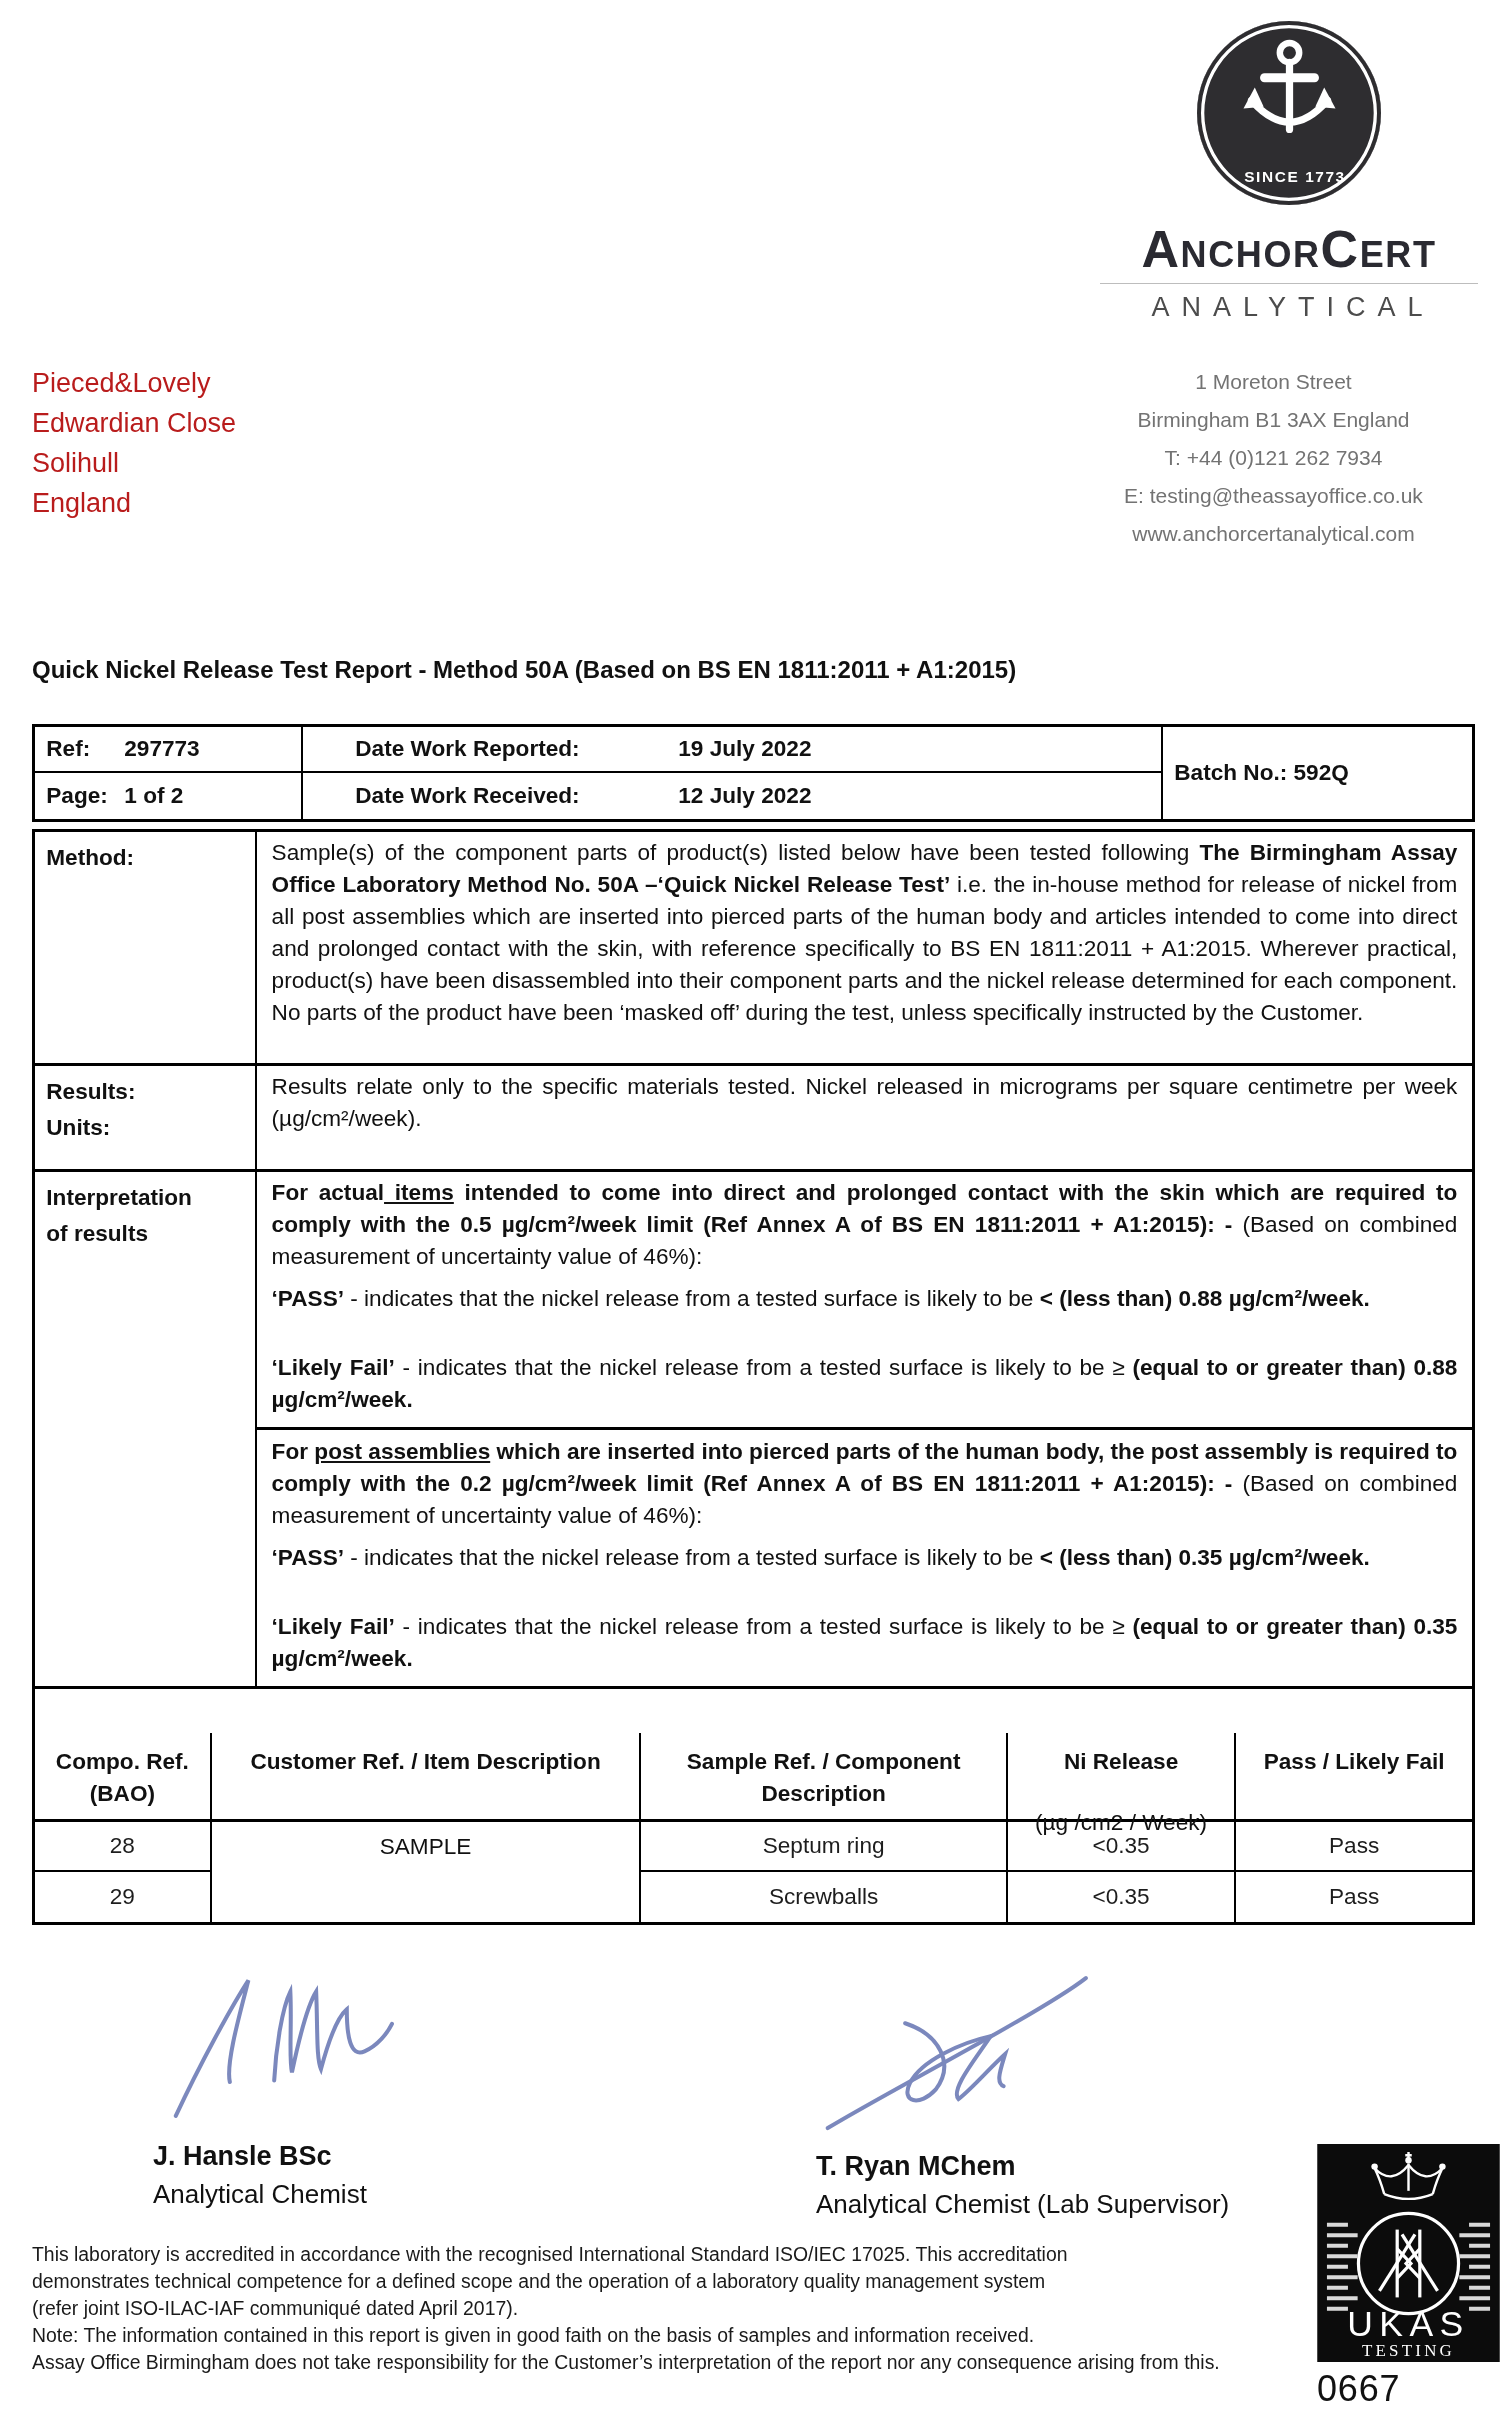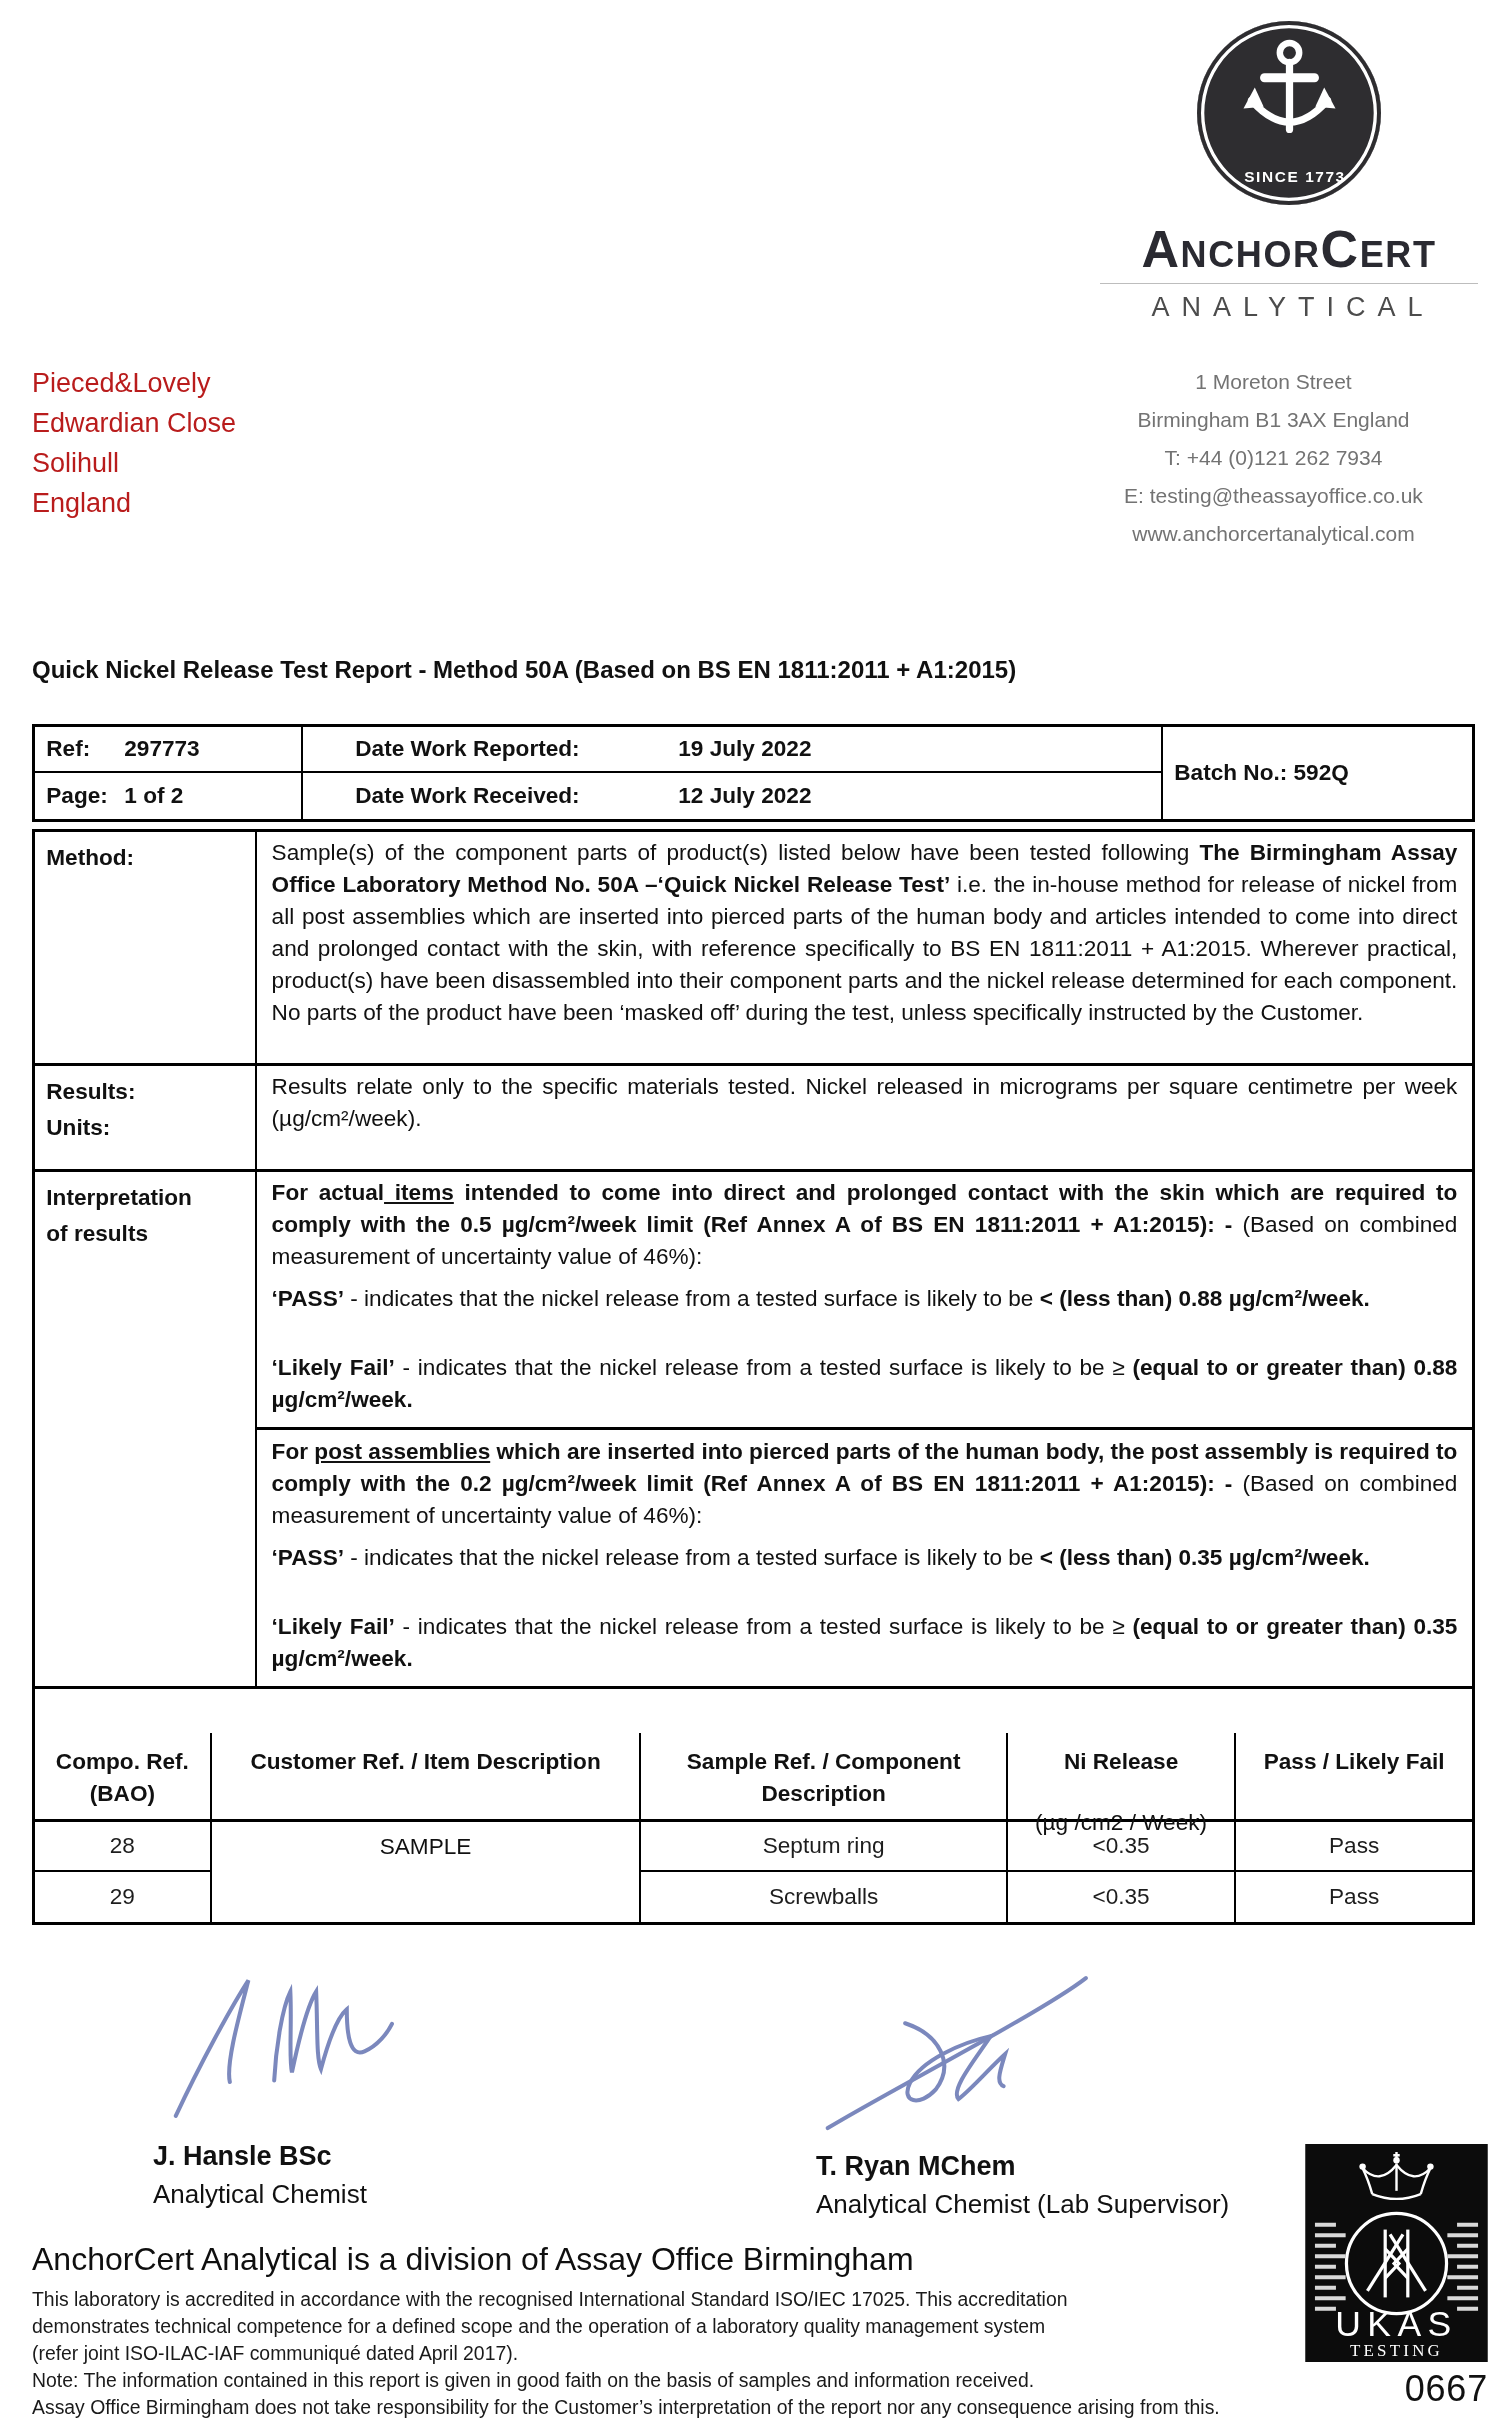--- a/index.html
+++ b/index.html
@@ -90,21 +90,21 @@
   .sig-svg { display:block; }
   .sig-name { font-size:27px; font-weight:700; margin-top:9.7px; }
   .sig-role { font-size:26px; margin-top:6.5px; }
 
   
   .footer { margin:21px 243px 0 32px; }
   .f-heading { font-size:32px; color:#0f0f0f; margin-bottom:8px; white-space:nowrap; }
   .f-line { font-size:19.4px; line-height:27px; color:#1a1a1a; white-space:nowrap; }
 
   
-  .ukas { position:absolute; top:2144px; right:19px; width:188px; text-align:right; }
+  .ukas { position:absolute; top:2144px; right:2px; width:188px; text-align:left; }
   .ukas-num { font-size:36px; margin-top:3.2px; letter-spacing:0.8px; color:#111; }
 </style>
 </head>
 <body>
 
 <div class="page">
 
   <div class="header">
     <div class="logo-block">
       <div class="logo-circle">
@@ -243,21 +243,20 @@
           <path d="M14,196 C90,150 280,52 334,10"></path>
           <path d="M110,66 C152,80 172,116 148,148 C128,170 104,164 116,140 C130,112 180,90 216,82 C196,112 166,148 176,160 C192,148 216,120 234,104 C228,124 222,140 232,144"></path>
         </g>
       </svg>
       <div class="sig-name">T. Ryan MChem</div>
       <div class="sig-role">Analytical Chemist (Lab Supervisor)</div>
     </div>
   </div>
 
   <div class="footer">
-    <div class="f-heading">AnchorCert Analytical is a division of Assay Office Birmingham</div>
     <div class="f-line">This laboratory is accredited in accordance with the recognised International Standard ISO/IEC 17025. This accreditation</div>
     <div class="f-line">demonstrates technical competence for a defined scope and the operation of a laboratory quality management system</div>
     <div class="f-line">(refer joint ISO-ILAC-IAF communiqué dated April 2017).</div>
     <div class="f-line">Note: The information contained in this report is given in good faith on the basis of samples and information received.</div>
     <div class="f-line">Assay Office Birmingham does not take responsibility for the Customer’s interpretation of the report nor any consequence arising from this.</div>
 
   </div>
 
   <div class="ukas">
     <svg width="183" height="218" viewBox="0 0 226 270">

